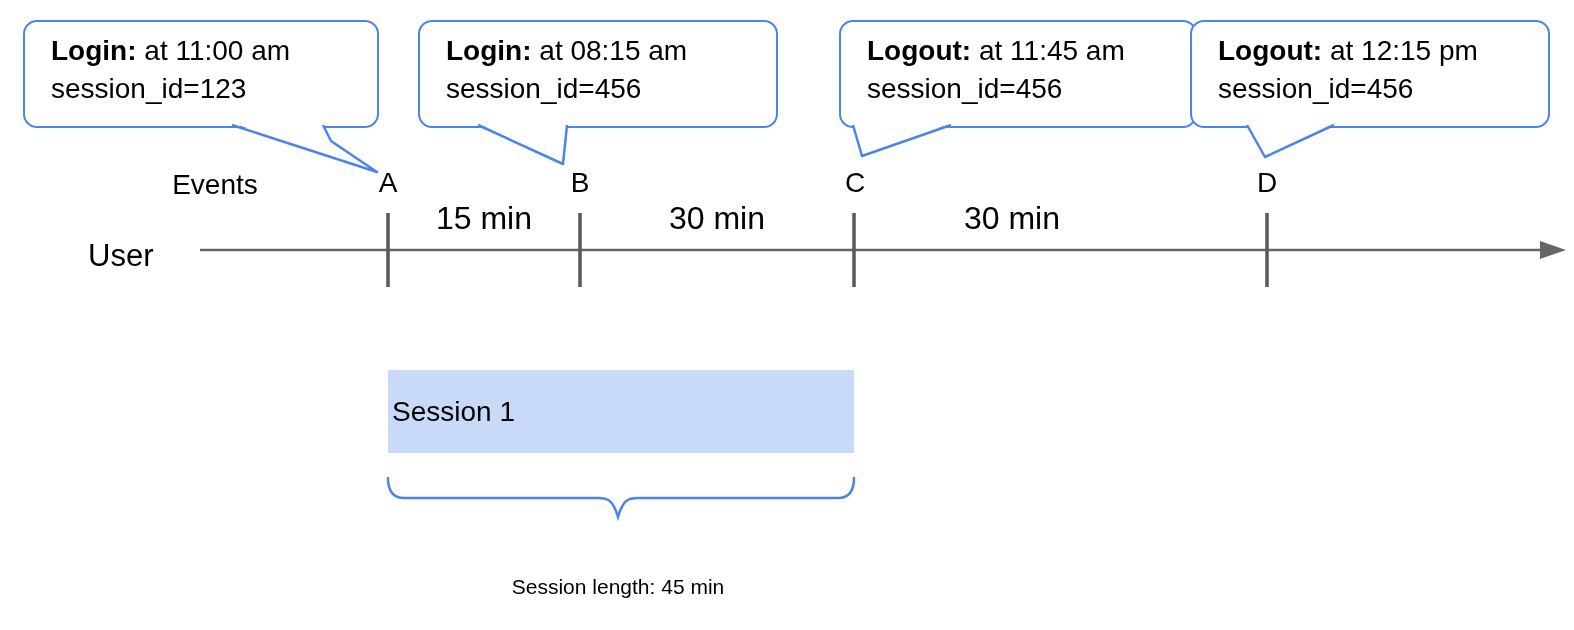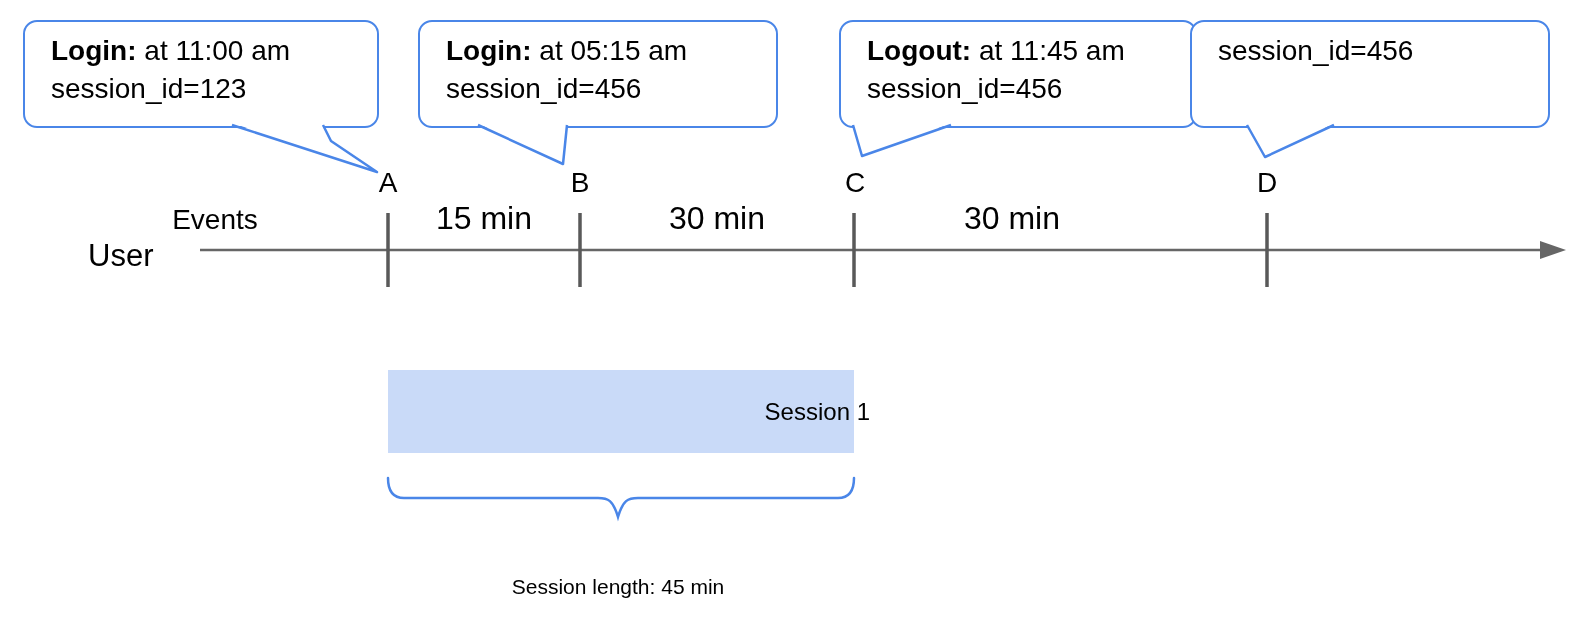--- a/index.html
+++ b/index.html
@@ -4,49 +4,50 @@
 <style>
   html,body{margin:0;padding:0;background:#fff;}
   #canvas{position:relative;width:1574px;height:630px;background:#ffffff;overflow:hidden;
           font-family:"Liberation Sans", sans-serif;color:#000;}
   .callout{position:absolute;top:20px;height:108px;background:#fff;
            border:2.5px solid #4a86e8;border-radius:14px;box-sizing:border-box;
            padding:10px 10px 0 26px;font-size:28px;line-height:38px;z-index:1;}
   .callout .b{font-weight:bold;}
   .lbl{position:absolute;white-space:nowrap;}
   .center{text-align:center;}
-  #events-label{left:155px;top:169px;width:120px;font-size:28px;margin-top:35px;}
+  #events-label{left:155px;top:169px;width:120px;font-size:28px;}
   #user-label{left:88px;top:238px;font-size:31px;}
   .marker{top:167px;width:60px;font-size:28px;}
   .interval{top:200px;width:120px;font-size:32px;}
   #session-box{position:absolute;left:388px;top:370px;width:466px;height:83px;
                background:#c9daf8;z-index:1;}
-  #session-box-label{position:absolute;left:16px;top:0;width:100%;height:100%;
-               text-align:right;line-height:83px;font-size:24px;}
+  #session-box-label{position:absolute;left:4px;top:0;width:100%;height:100%;
+               text-align:left;line-height:83px;font-size:28px;}
   #session-length{left:387px;top:575px;width:462px;font-size:21px;}
   #overlay{position:absolute;left:0;top:0;z-index:2;pointer-events:none;}
 </style>
 </head>
 <body>
 
 <div id="canvas">
 
   <div class="callout" style="left:23px;width:356px;">
     <div><span class="b">Login:</span> <span>at 11:00 am</span></div>
     <div>session_id=123</div>
   </div>
   <div class="callout" style="left:418px;width:360px;">
-    <div><span class="b">Login:</span> <span>at 05:15 am</span></div>
+    <div><span class="b">Login:</span> <span>at 08:15 am</span></div>
     <div>session_id=456</div>
   </div>
   <div class="callout" style="left:807px;width:358px;margin-left:32px;">
     <div><span class="b">Logout:</span> <span>at 11:45 am</span></div>
     <div>session_id=456</div>
   </div>
   <div class="callout" style="left:1190px;width:360px;">
+    <div><span class="b">Logout:</span> <span>at 12:15 pm</span></div>
     <div>session_id=456</div>
   </div>
 
   <div class="lbl center" id="events-label">Events</div>
   <div class="lbl" id="user-label">User</div>
 
   <div class="lbl center marker" style="left:358px;">A</div>
   <div class="lbl center marker" style="left:550px;">B</div>
   <div class="lbl center marker" style="left:825px;">C</div>
   <div class="lbl center marker" style="left:1237px;">D</div>

